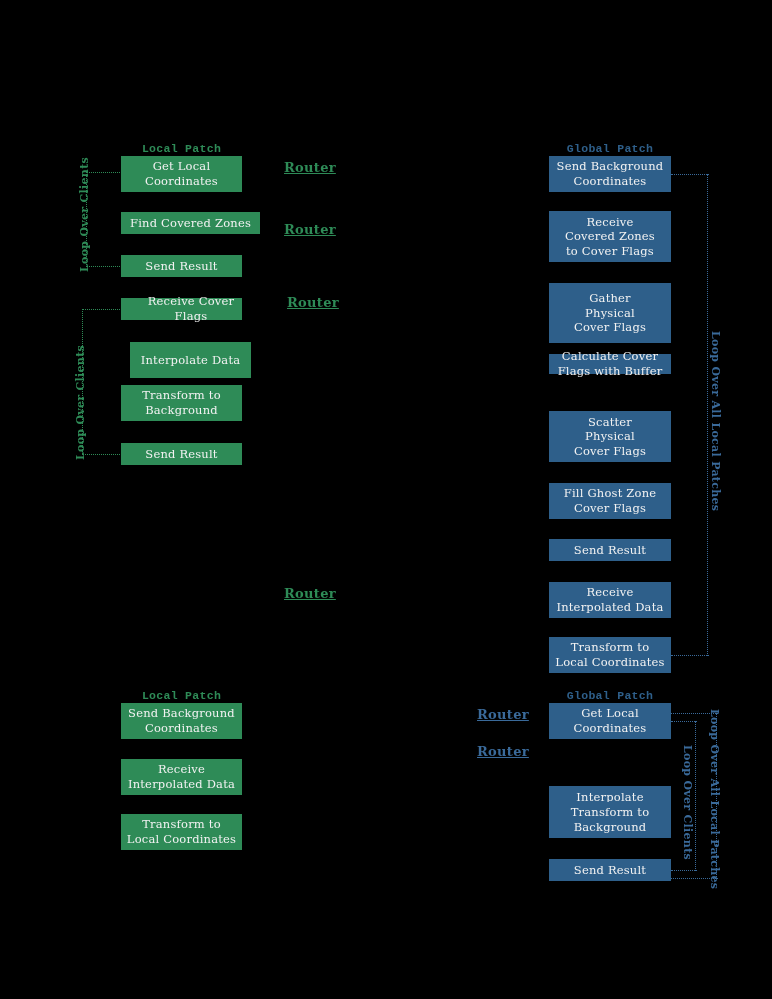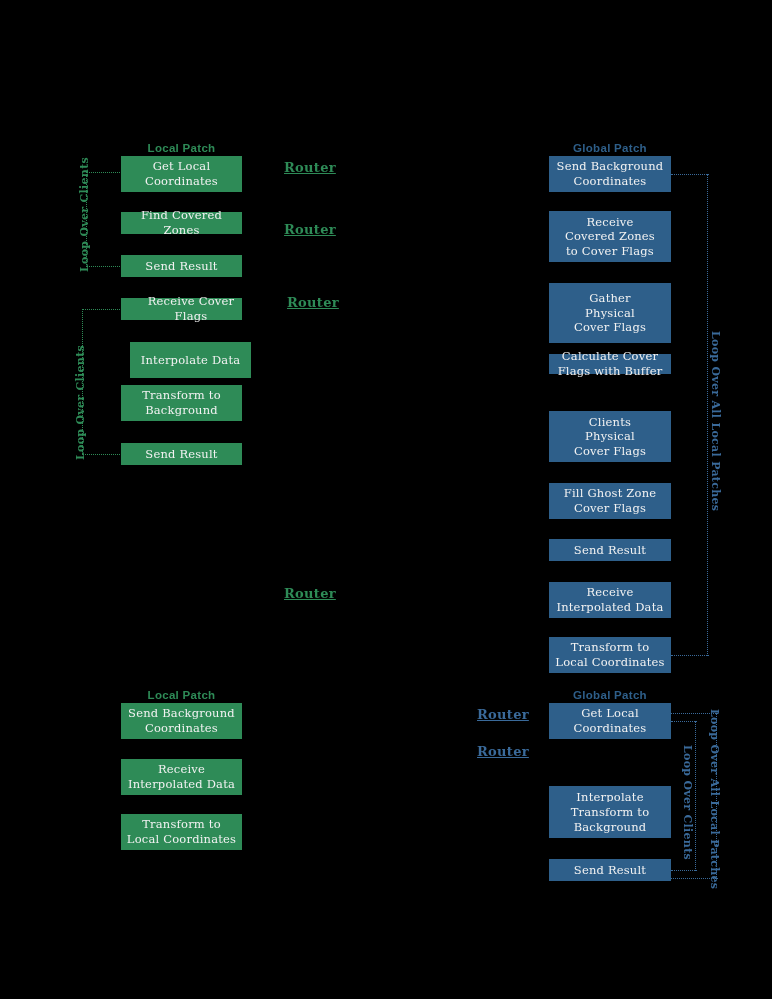--- a/index.html
+++ b/index.html
@@ -42,21 +42,21 @@
   .node.blue {
     background: #2e5f8a;
     border: 1px solid #2e5f8a;
   }
   .col-title {
     position: absolute;
     font-size: 11.5px;
     font-weight: bold;
     letter-spacing: 0.3px;
     text-align: center;
-    font-family: Liberation Sans, sans-serif;
+    font-family: Liberation Mono, monospace;
   }
   .col-title.green { color: #2e8b57; }
   .col-title.blue  { color: #2e5f8a; }
 
   .router {
     position: absolute;
     font-size: 13px;
     font-weight: bold;
     letter-spacing: 0.3px;
     font-family: "DejaVu Serif", "Liberation Serif", serif;
@@ -99,39 +99,39 @@
 </head>
 <body>
 
 <div id="diagram">
 
   <div class="col-title green" style="left:121px; top:142px; width:121px;">Local Patch</div>
   <div class="col-title blue" style="left:549px; top:142px; width:122px;">Global Patch</div>
 
   <div class="node green" style="left:121px; top:156px; width:121px; height:36px;">Get Local
 Coordinates</div>
-  <div class="node green" style="left:121px; top:212px; width:121px; height:22px;">Find Covered Zones</div>
+  <div class="node green" style="left:121px; top:212px; width:139px; height:22px;">Find Covered Zones</div>
   <div class="node green" style="left:121px; top:255px; width:121px; height:22px;">Send Result</div>
   <div class="node green" style="left:121px; top:298px; width:121px; height:22px;padding-left:19px;">Receive Cover Flags</div>
   <div class="node green" style="left:121px; top:342px; width:121px; height:36px;margin-left:9px;">Interpolate Data</div>
   <div class="node green" style="left:121px; top:385px; width:121px; height:36px;">Transform to
 Background</div>
   <div class="node green" style="left:121px; top:443px; width:121px; height:22px;">Send Result</div>
 
   <div class="node blue" style="left:549px; top:156px; width:122px; height:36px;">Send Background
 Coordinates</div>
   <div class="node blue" style="left:549px; top:211px; width:122px; height:51px;">Receive
 Covered Zones
 to Cover Flags</div>
   <div class="node blue" style="left:549px; top:283px; width:122px; height:60px;">Gather
 Physical
 Cover Flags</div>
   <div class="node blue" style="left:549px; top:354px; width:122px; height:20px;">Calculate Cover
 Flags with Buffer</div>
-  <div class="node blue" style="left:549px; top:411px; width:122px; height:51px;">Clients
+  <div class="node blue" style="left:549px; top:411px; width:122px; height:51px;">Scatter
 Physical
 Cover Flags</div>
   <div class="node blue" style="left:549px; top:483px; width:122px; height:36px;">Fill Ghost Zone
 Cover Flags</div>
   <div class="node blue" style="left:549px; top:539px; width:122px; height:22px;">Send Result</div>
   <div class="node blue" style="left:549px; top:582px; width:122px; height:36px;">Receive
 Interpolated Data</div>
   <div class="node blue" style="left:549px; top:637px; width:122px; height:36px;">Transform to
 Local Coordinates</div>
 

